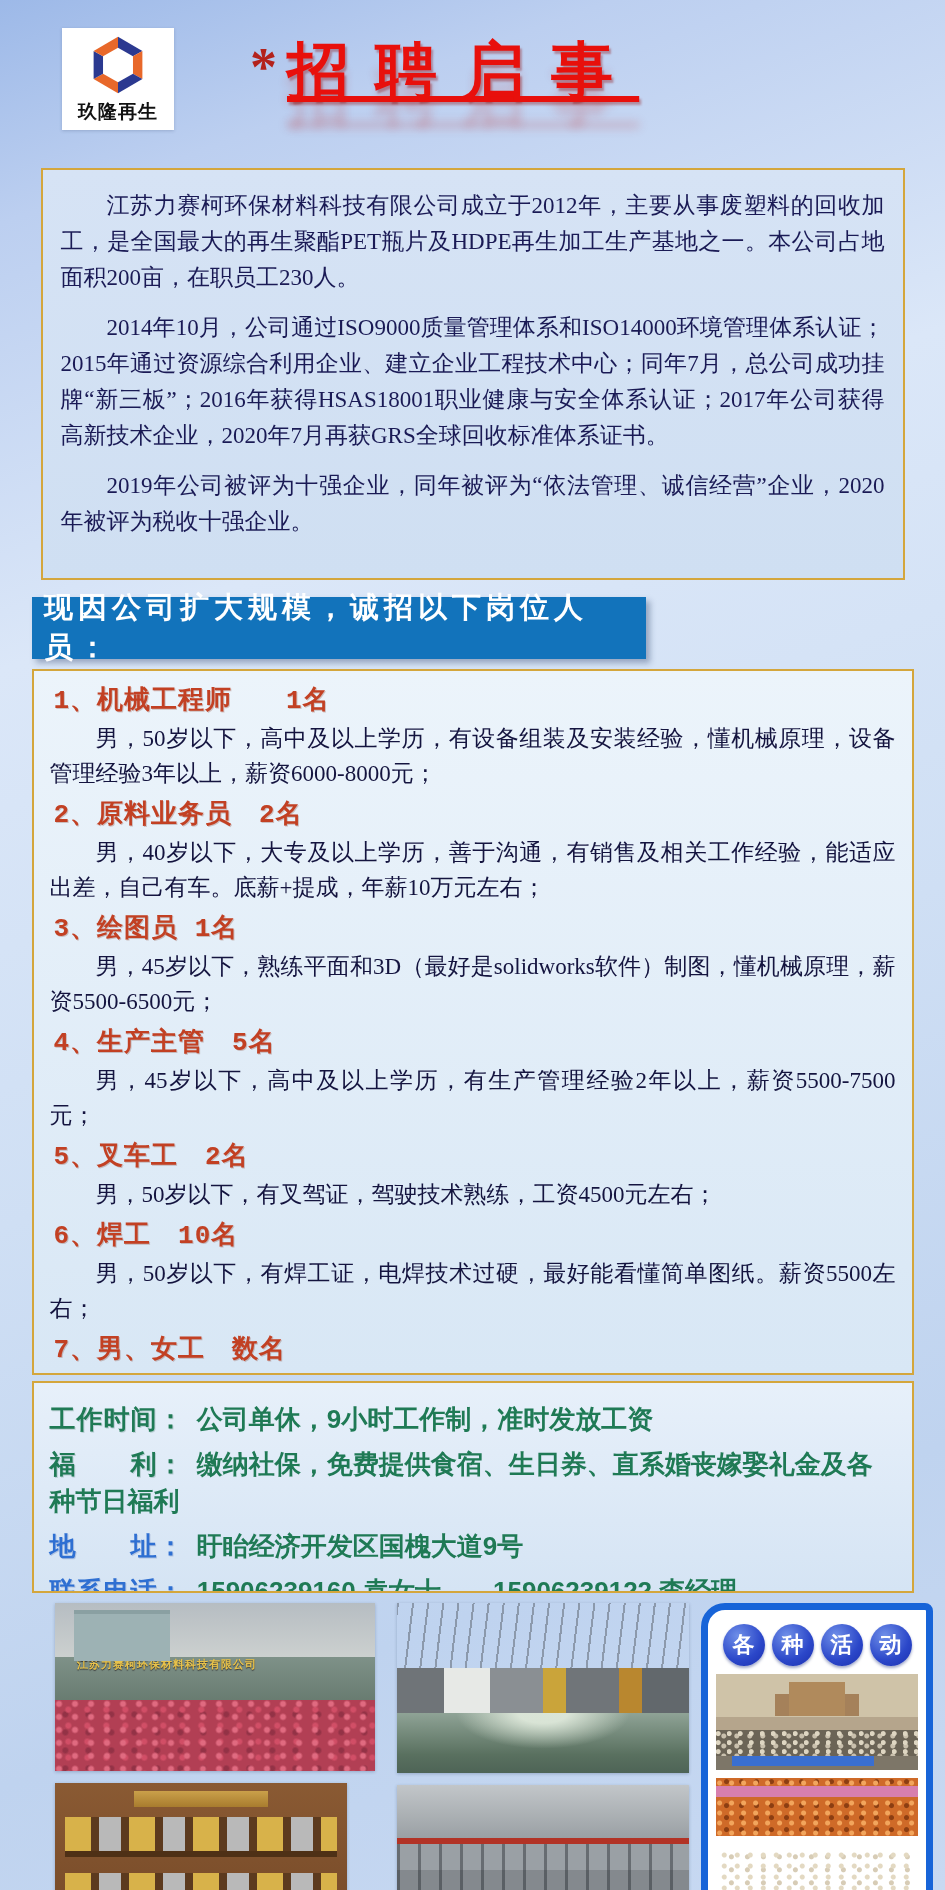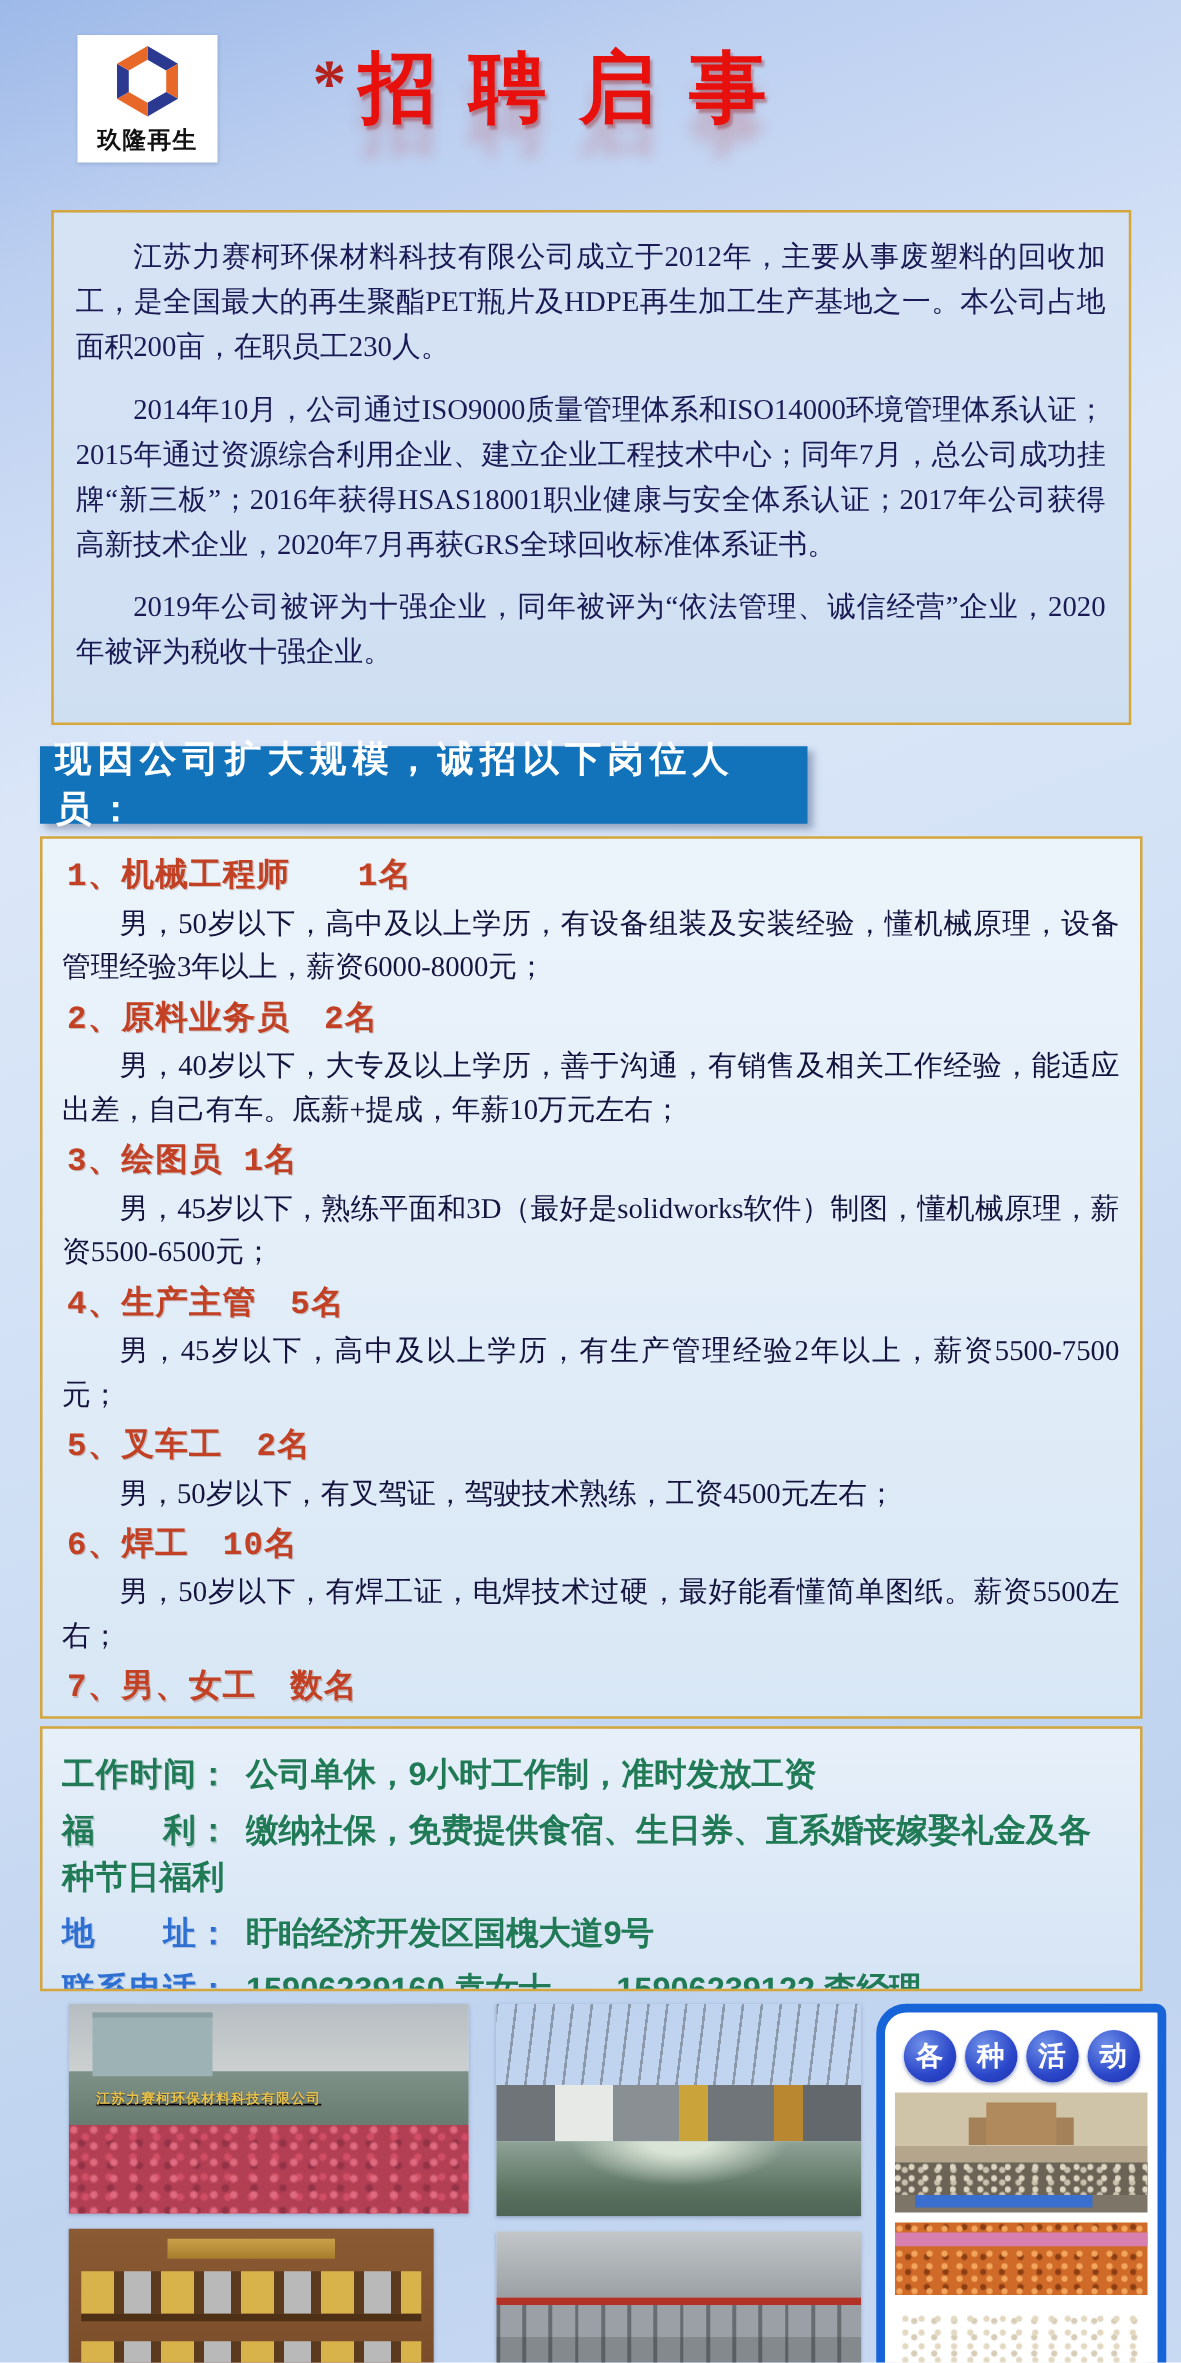--- a/index.html
+++ b/index.html
@@ -21,20 +21,21 @@
     position:absolute;left:250px;top:34px;display:flex;align-items:flex-start;
   }
   .title-star{
     color:#b3221c;font-size:54px;font-weight:bold;line-height:1;margin-top:6px;margin-right:10px;
     font-family:"Liberation Serif",serif;
   }
   .page-title{
     color:#e8100c;font-size:62px;font-weight:bold;letter-spacing:0.42em;line-height:1.2;
     font-family:"Liberation Sans",sans-serif;
     text-shadow:2px 3px 2px rgba(140,10,10,.35), 0 26px 10px rgba(190,40,40,.22);
+    text-decoration:underline;
   }
   
   .intro-box{
     box-sizing:border-box;margin:0 auto;width:864px;min-height:318px;
     border:2px solid #d4a63c;background:linear-gradient(180deg,#d6e3f5,#cfdff2);
     padding:10px 18px 24px 18px;color:#1a1a55;
   }
   .intro-box p{
     margin:8px 0 14px 0;font-size:23px;line-height:36px;text-indent:2em;text-align:justify;
   }
@@ -74,21 +75,21 @@
   .photos{position:relative;margin:10px 0 0 55px;width:880px;height:372px;display:flex;gap:12px;}
   .photo{position:relative;overflow:hidden;box-shadow:0 1px 3px rgba(50,70,110,.3);}
   .col-left,.col-mid{display:flex;flex-direction:column;gap:12px;}
   .p-gate{width:320px;height:168px;}
   .p-awards{width:292px;height:192px;}
   .p-workshop{width:292px;height:170px;margin-left:10px;}
   .p-warehouse{width:292px;height:190px;margin-left:10px;}
   
   .g-sky{height:32%;background:linear-gradient(180deg,#b6bdc2,#ccd0cf);}
   .g-bldg{position:absolute;left:6%;top:4%;width:30%;height:28%;background:#9db2b4;border-top:4px solid #8aa0a2;}
-  .g-wall{height:26%;background:linear-gradient(180deg,#7e9188,#697c71);display:flex;align-items:center;text-decoration:underline;}
+  .g-wall{height:26%;background:linear-gradient(180deg,#7e9188,#697c71);display:flex;align-items:flex-start;}
   .g-sign{color:#e8c24a;font-size:11px;font-weight:bold;letter-spacing:1px;padding-left:22px;white-space:nowrap;text-shadow:0 1px 1px #333;}
   .g-flowers{height:42%;background:#b23f54;
     background-image:
       radial-gradient(circle at 25% 30%, #e06a80 2px, transparent 4px),
       radial-gradient(circle at 70% 60%, #d14e66 2px, transparent 4px),
       radial-gradient(circle at 45% 80%, #933246 2px, transparent 4px);
     background-size:16px 13px,19px 16px,23px 18px;}
   
   .w-roof{height:38%;background:linear-gradient(180deg,#7d7f82,#aeb0b2 60%,#c6c8c8);
     background-image:repeating-linear-gradient(97deg, rgba(55,58,62,.38) 0 2px, transparent 2px 15px);}

